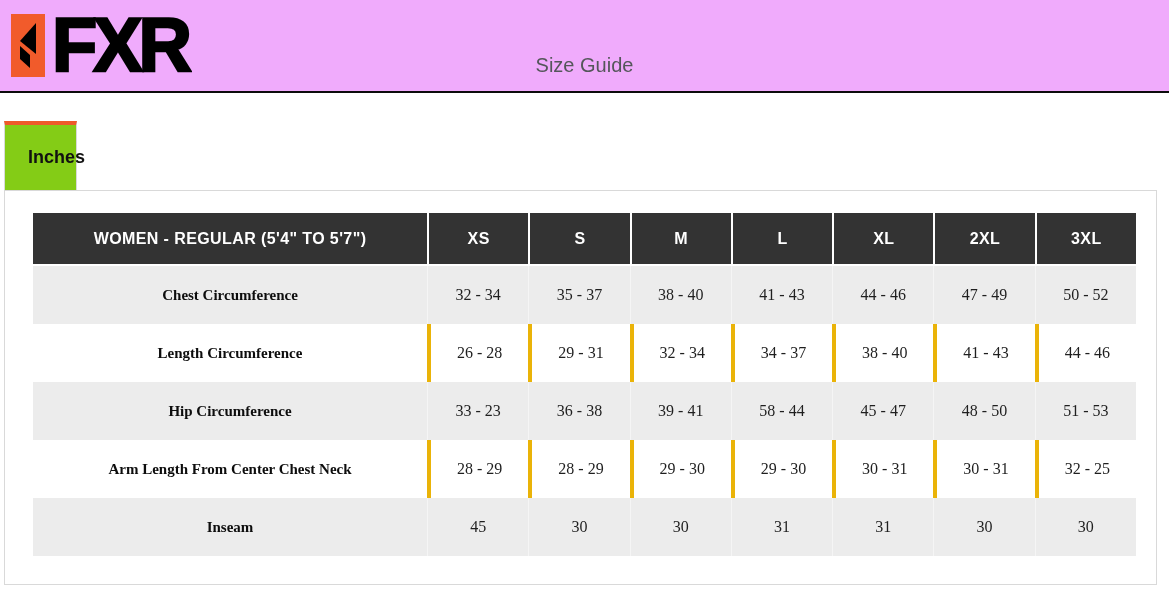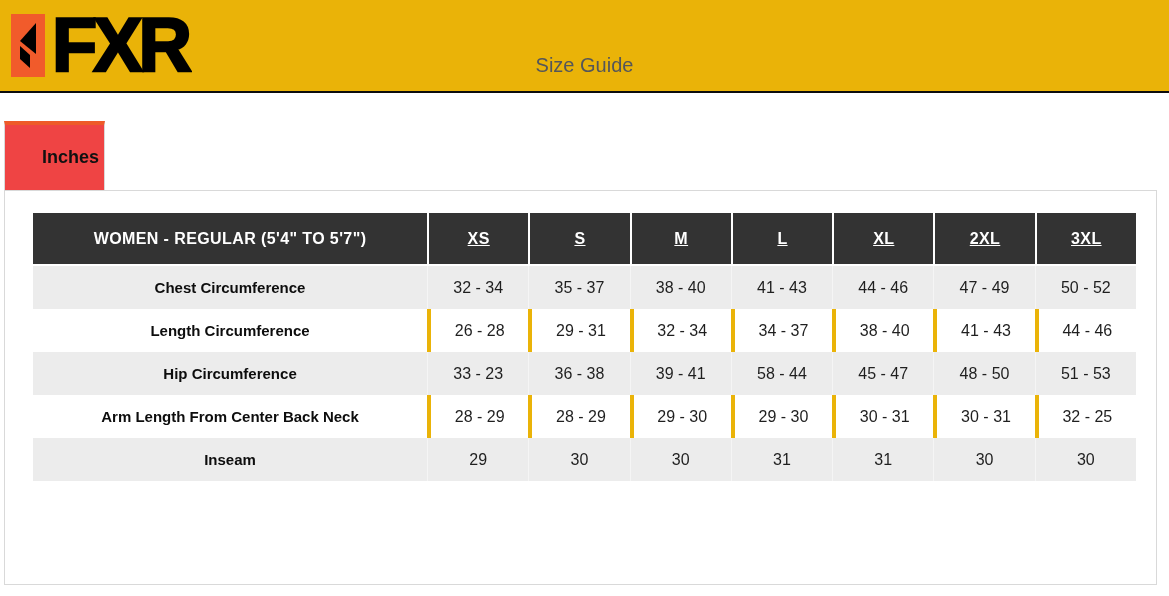--- a/index.html
+++ b/index.html
@@ -4,21 +4,21 @@
 <style>
   * { margin: 0; padding: 0; box-sizing: border-box; }
   html, body {
     width: 1169px; height: 596px;
     background: #ffffff;
     font-family: "Liberation Sans", "DejaVu Sans", sans-serif;
     overflow: hidden;
   }
 
   
-  .top-header { position: relative; height: 91px; background: #eab308; }
+  .top-header { position: relative; height: 91px; background: #f0abfc; }
   .brand { position: absolute; left: 11px; top: 12px; display: flex; align-items: flex-start; }
   .brand-mark {
     width: 34px; height: 63px; background: #F15B2B;
     margin-top: 2px; display: block;
   }
   .brand-word {
     font-weight: bold; font-size: 74px; line-height: 66px;
     letter-spacing: -4px; color: #000;
     margin-left: 7px;
     -webkit-text-stroke: 2.5px #000;
@@ -28,22 +28,22 @@
   .page-title {
     position: absolute; left: 0; right: 0; top: 54px;
     text-align: center; font-size: 20px; color: #54565a;
   }
   .header-divider { height: 2px; background: #0c0c0c; }
 
   
   .tab-row { margin-top: 28px; padding-left: 4px; height: 69px; }
   .tab {
     position: relative; z-index: 2;
-    width: 101px; height: 69px;
-    background: #ef4444;
+    width: 73px; height: 69px;
+    background: #84cc16;
     border-top: 4px solid #EE5A29;
     border-left: 1px solid #d9d9d9;
     border-right: 1px solid #d9d9d9;
     border-bottom: none;
     display: flex; align-items: center; justify-content: center;
     font-size: 18px; font-weight: bold; color: #111;
     cursor: pointer;
     margin-bottom: -1px;
     padding-left: 32px;
   }
@@ -62,25 +62,25 @@
   table.size-table { border-collapse: separate; border-spacing: 0; width: 1103px; table-layout: fixed; }
   col.c-label { width: 393px; }
   col.c-size  { width: 101px; }
 
   .size-table thead th {
     background: #333333; color: #ffffff;
     height: 53px; font-size: 16px; font-weight: bold;
     letter-spacing: 0.4px; text-align: center; vertical-align: middle;
     border-bottom: 2px solid #ffffff;
   }
-  .size-table thead th.size-th { border-left: 2px solid #ffffff; text-decoration: underline; }
+  .size-table thead th.size-th { border-left: 2px solid #ffffff; }
 
   .size-table tbody td {
-    height: 43px; text-align: center; vertical-align: middle;
-    font-size: 16px; color: #1f1f1f; background: #ffffff;
+    height: 58px; text-align: center; vertical-align: middle;
+    font-size: 16px; color: #1f1f1f; background: #ffffff; font-family: Liberation Serif, serif;
   }
   .size-table tbody tr.alt td { background: #ececec; }
   .size-table tbody td.label-cell { font-weight: bold; font-size: 15px; color: #0d0d0d; }
   .size-table tbody td.value-cell { border-left: 4px solid #eab308; }
   .size-table tbody tr.alt td.value-cell { border-left: 1px solid #f5f5f5; }
 </style>
 </head>
 <body>
 
 <div class="top-header">
@@ -150,32 +150,32 @@
           <td class="label-cell">Hip Circumference</td>
           <td class="value-cell">33 - 23</td>
           <td class="value-cell">36 - 38</td>
           <td class="value-cell">39 - 41</td>
           <td class="value-cell">58 - 44</td>
           <td class="value-cell">45 - 47</td>
           <td class="value-cell">48 - 50</td>
           <td class="value-cell">51 - 53</td>
         </tr>
         <tr>
-          <td class="label-cell">Arm Length From Center Back Neck</td>
+          <td class="label-cell">Arm Length From Center Chest Neck</td>
           <td class="value-cell">28 - 29</td>
           <td class="value-cell">28 - 29</td>
           <td class="value-cell">29 - 30</td>
           <td class="value-cell">29 - 30</td>
           <td class="value-cell">30 - 31</td>
           <td class="value-cell">30 - 31</td>
           <td class="value-cell">32 - 25</td>
         </tr>
         <tr class="alt">
           <td class="label-cell">Inseam</td>
-          <td class="value-cell">29</td>
+          <td class="value-cell">45</td>
           <td class="value-cell">30</td>
           <td class="value-cell">30</td>
           <td class="value-cell">31</td>
           <td class="value-cell">31</td>
           <td class="value-cell">30</td>
           <td class="value-cell">30</td>
         </tr>
       </tbody>
   </table>
 </div>

